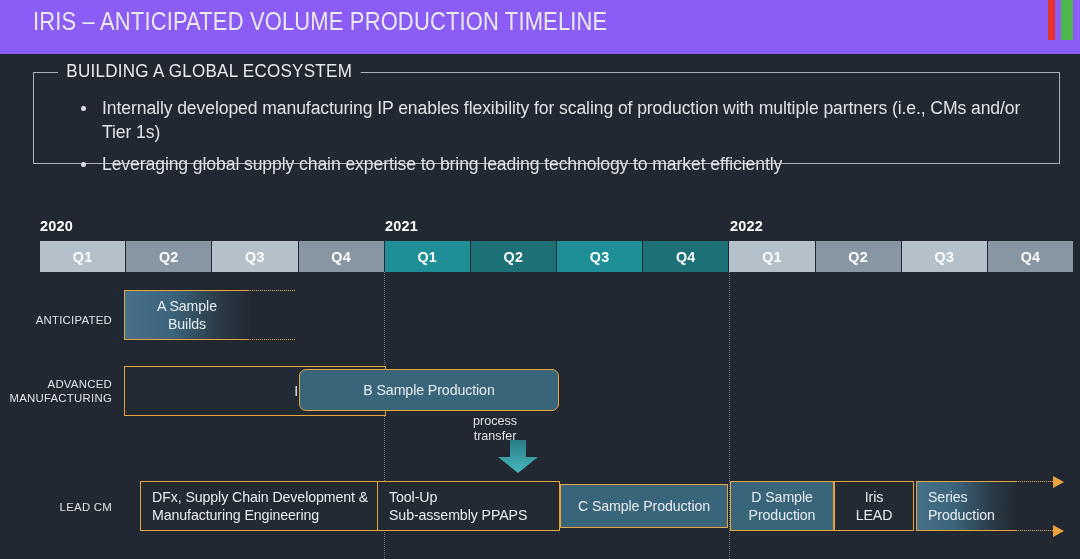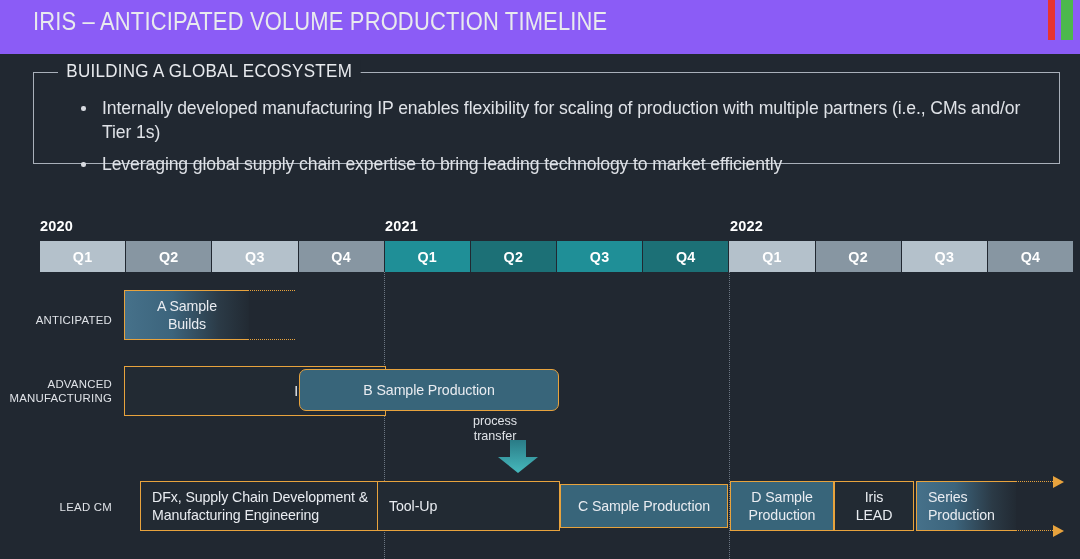--- a/index.html
+++ b/index.html
@@ -215,20 +215,21 @@
   <div class="box left fill-dark" style="left:124px; top:481px; width:253px; height:50px;margin-left:16px;">
     <div class="txt">
       <div>DFx, Supply Chain Development &amp;</div>
       <div>Manufacturing Engineering</div>
     </div>
   </div>
 
   <div class="box left fill-dark" style="left:377px; top:481px; width:183px; height:50px;">
     <div class="txt">
       <div>Tool-Up</div>
+      <div>Sub-assembly PPAPS</div>
     </div>
   </div>
 
   <div class="box center fill-blue" style="left:560px; top:484px; width:168px; height:44px;">
     <span class="txt">C Sample Production</span>
   </div>
 
   <div class="box center fill-blue" style="left:730px; top:481px; width:104px; height:50px;">
     <div class="txt">
       <div>D Sample</div>

